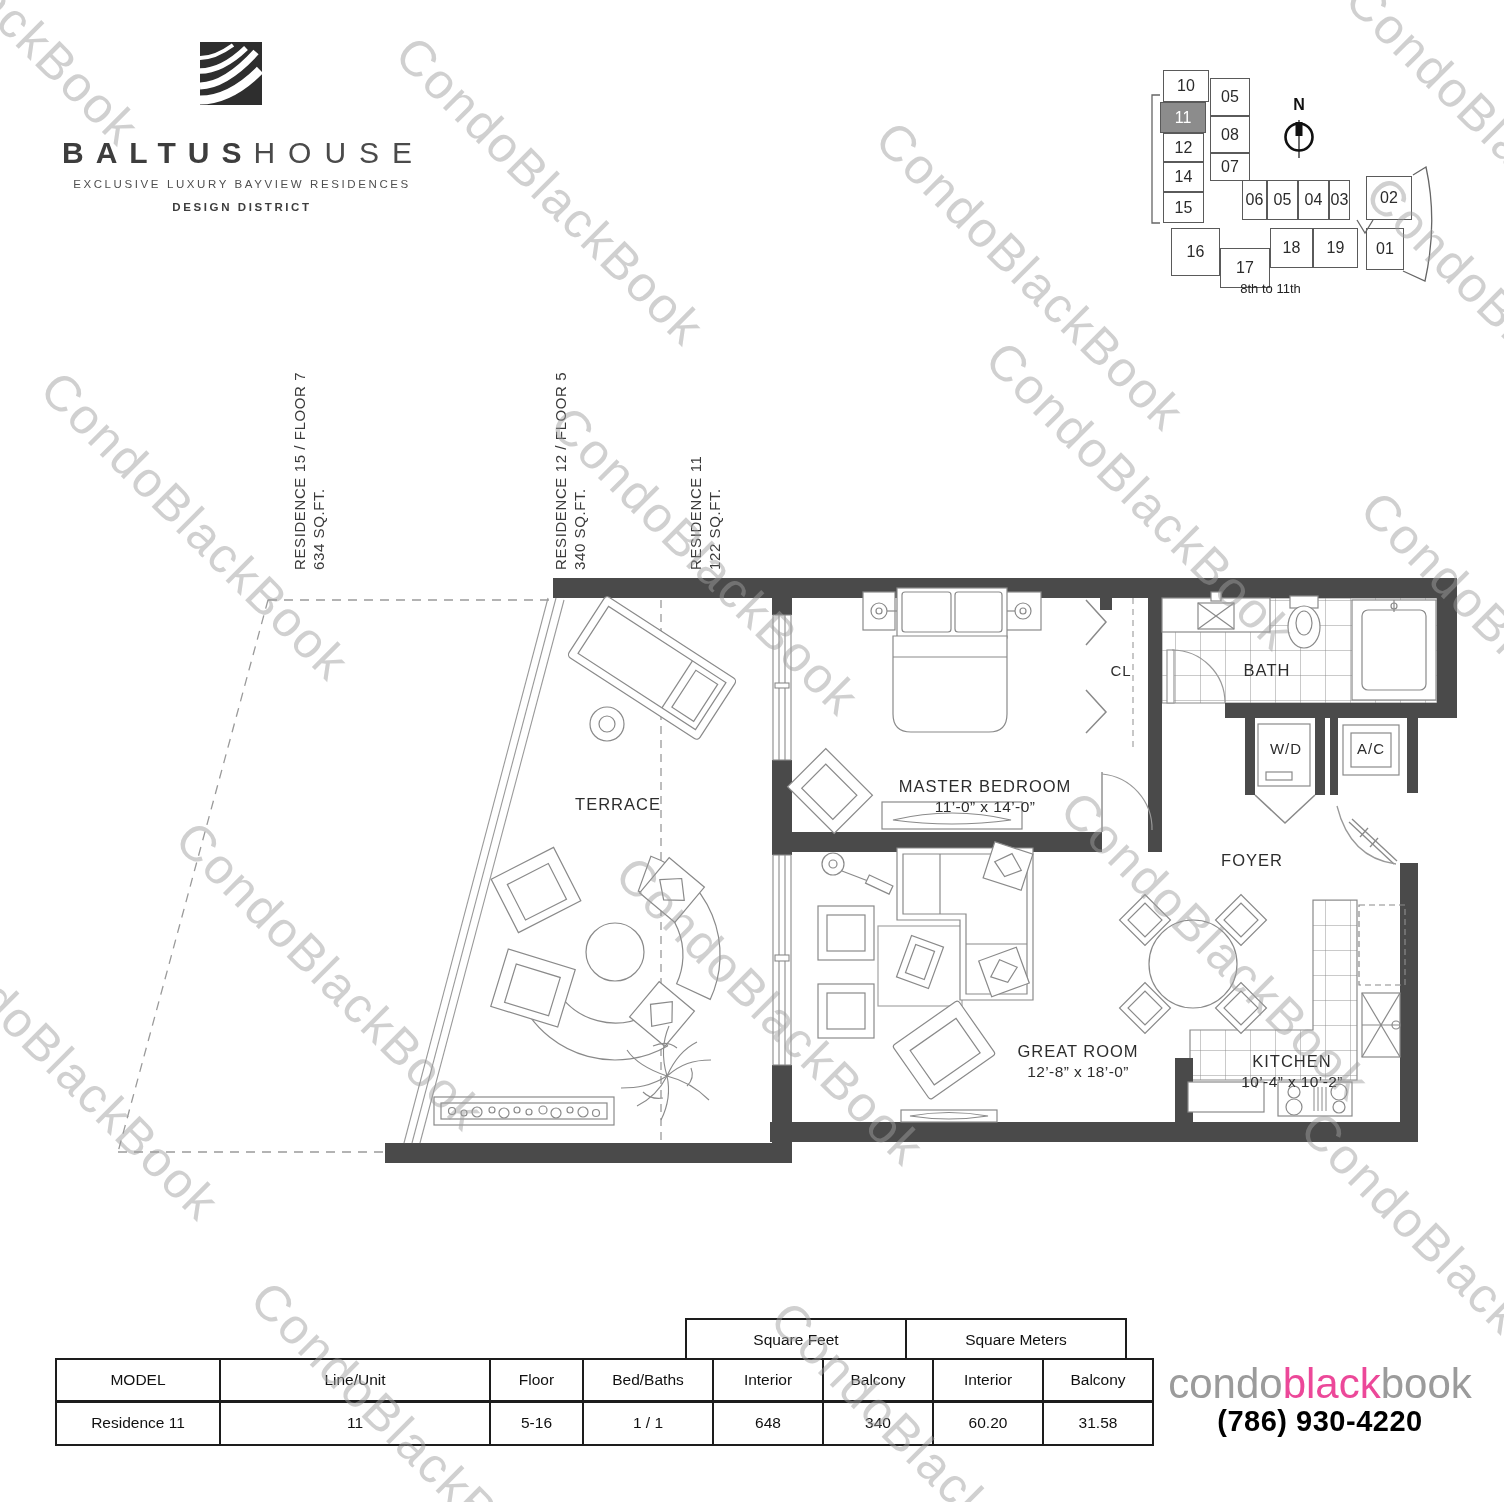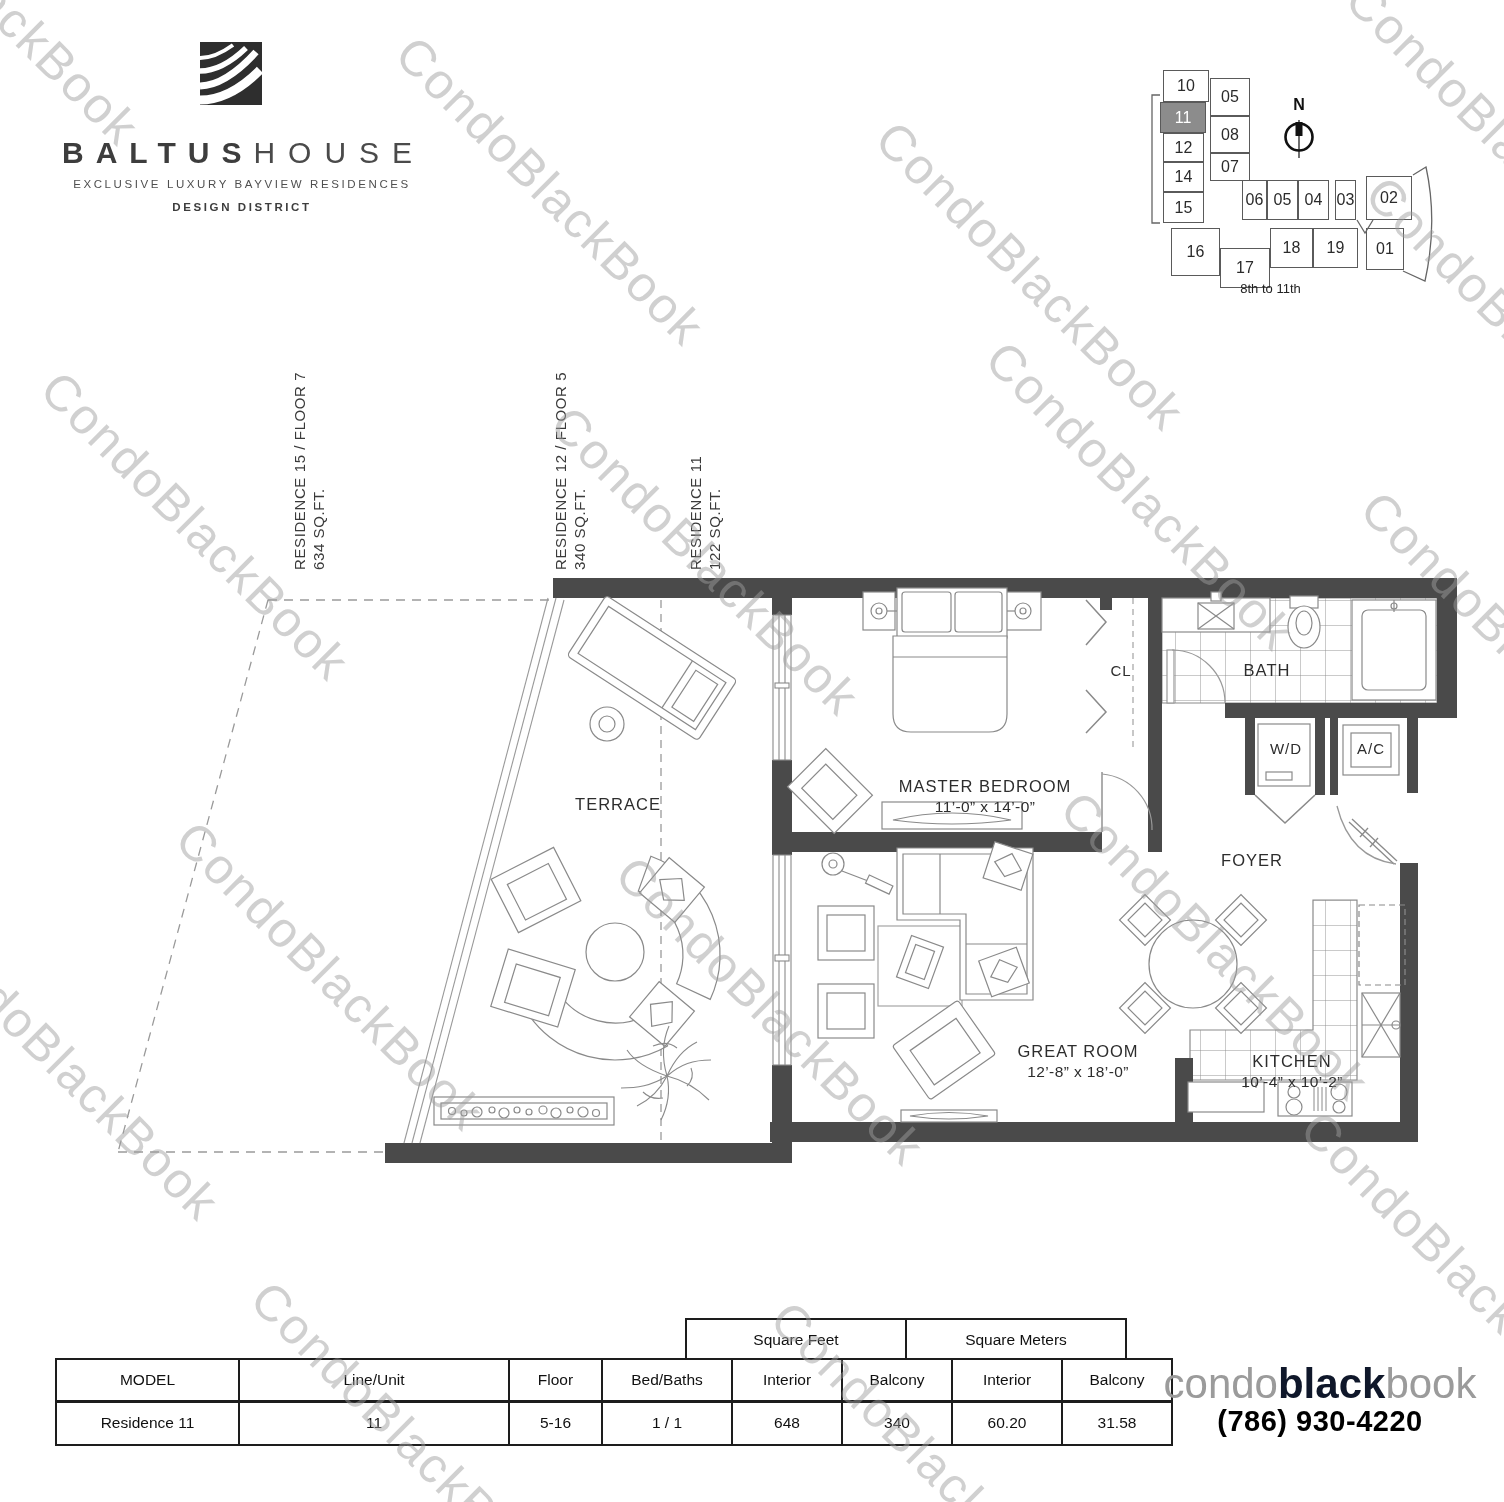--- a/index.html
+++ b/index.html
@@ -59,21 +59,21 @@
     font-size:15.5px; color:#101010; background:transparent;
   }
   table.spec.head td{ border-bottom:none; }
   tr.hdr td{ height:42px; border-bottom:3px solid #1d1d1d;}
   tr.dat td{ height:44px; }
 
   
   .cbb{ position:absolute; left:1150px; top:1360px; width:340px; text-align:center;
         font-size:42px; white-space:nowrap; z-index:4;}
   .cbb .g{ color:#9b9b9b; }
-  .cbb .k{ color:#0f172a; font-weight:700; }
+  .cbb .k{ color:#ec4899; font-weight:400; }
   .cbb-phone{ position:absolute; left:1150px; top:1405px; width:340px; text-align:center;
         font-size:29px; font-weight:700; letter-spacing:.5px; color:#000; z-index:4;}
 </style>
 </head>
 <body>
 
 <div class="abs" style="left:200px;top:42px;width:62px;height:63px;z-index:2;">
   <svg width="62" height="63" viewBox="0 0 62 63">
     <rect x="0" y="0" width="62" height="63" fill="#2e2e2e"></rect>
     <path d="M0 58 Q30 58 60 28" stroke="#fff" stroke-width="9" fill="none"></path>
@@ -92,21 +92,21 @@
 <div class="kc hl" style="left:1160px;top:102px;width:46px;height:31px;">11</div>
 <div class="kc" style="left:1163px;top:133px;width:41px;height:29px;">12</div>
 <div class="kc" style="left:1163px;top:162px;width:41px;height:30px;">14</div>
 <div class="kc" style="left:1163px;top:192px;width:41px;height:31px;">15</div>
 <div class="kc" style="left:1210px;top:78px;width:40px;height:38px;">05</div>
 <div class="kc" style="left:1210px;top:116px;width:40px;height:37px;">08</div>
 <div class="kc" style="left:1210px;top:153px;width:40px;height:28px;">07</div>
 <div class="kc" style="left:1242px;top:180px;width:25px;height:40px;">06</div>
 <div class="kc" style="left:1267px;top:180px;width:31px;height:40px;">05</div>
 <div class="kc" style="left:1298px;top:180px;width:31px;height:40px;">04</div>
-<div class="kc" style="left:1329px;top:180px;width:21px;height:40px;margin-left:6px;">03</div>
+<div class="kc" style="left:1329px;top:180px;width:21px;height:40px;">03</div>
 <div class="kc" style="left:1366px;top:176px;width:46px;height:44px;">02</div>
 <div class="kc" style="left:1171px;top:228px;width:49px;height:48px;">16</div>
 <div class="kc" style="left:1220px;top:228px;width:50px;height:40px;margin-top:20px;">17</div>
 <div class="kc" style="left:1270px;top:228px;width:43px;height:40px;">18</div>
 <div class="kc" style="left:1313px;top:228px;width:45px;height:40px;">19</div>
 <div class="kc" style="left:1366px;top:228px;width:38px;height:42px;">01</div>
 <div class="kp-caption">8th to 11th</div>
 <div class="north-n">N</div>
 
 <div class="side-label" style="left:290px;top:570px;">
@@ -432,21 +432,21 @@
   <tbody>
       <tr>
     <td style="width:220px;height:40px;">Square Feet</td>
     <td style="width:220px;height:40px;">Square Meters</td>
   </tr>
 </tbody>
   </table>
 <table class="spec" style="left:55px;top:1358px;width:1070px;" cellspacing="0">
   <tbody>
       <tr class="hdr">
-    <td style="width:183px;">MODEL</td>
+    <td style="width:164px;">MODEL</td>
     <td style="width:270px;">Line/Unit</td>
     <td style="width:93px;">Floor</td>
     <td style="width:130px;">Bed/Baths</td>
     <td style="width:110px;">Interior</td>
     <td style="width:110px;">Balcony</td>
     <td style="width:110px;">Interior</td>
     <td style="width:110px;">Balcony</td>
   </tr>
   <tr class="dat">
     <td>Residence 11</td>

